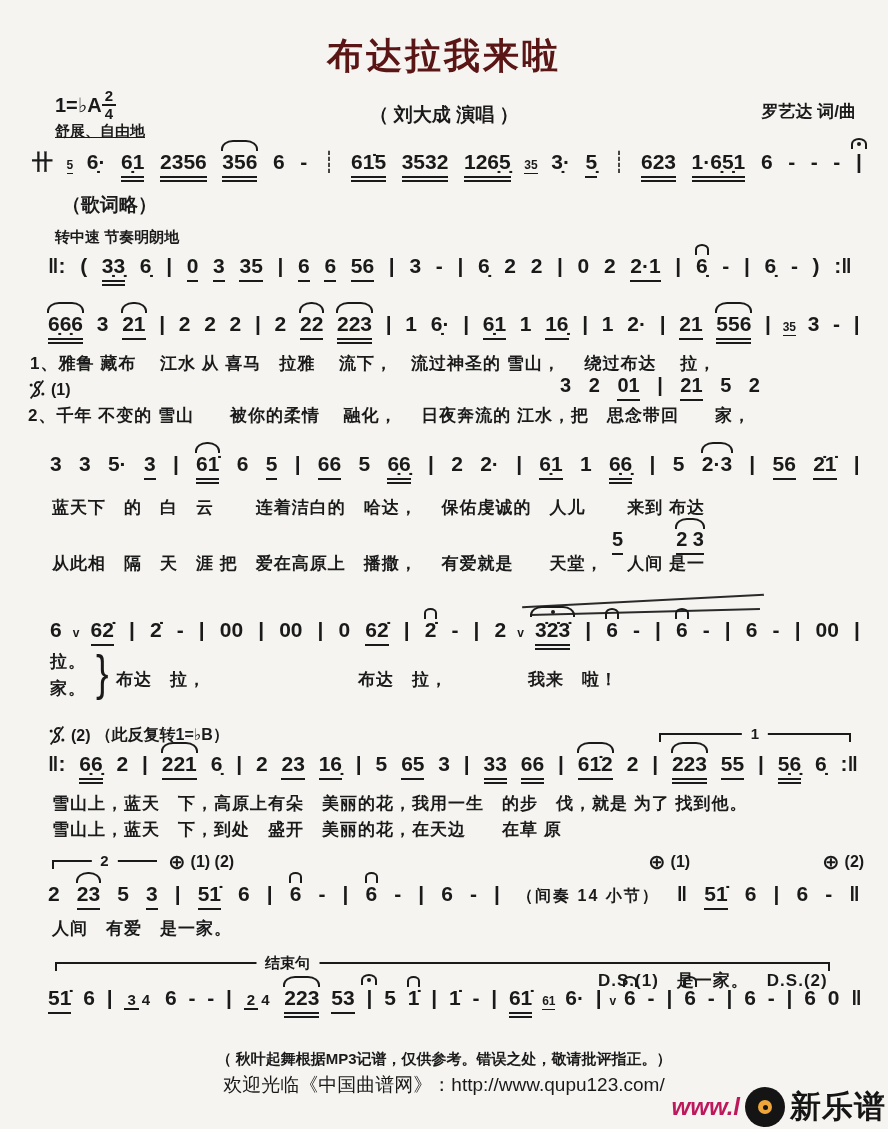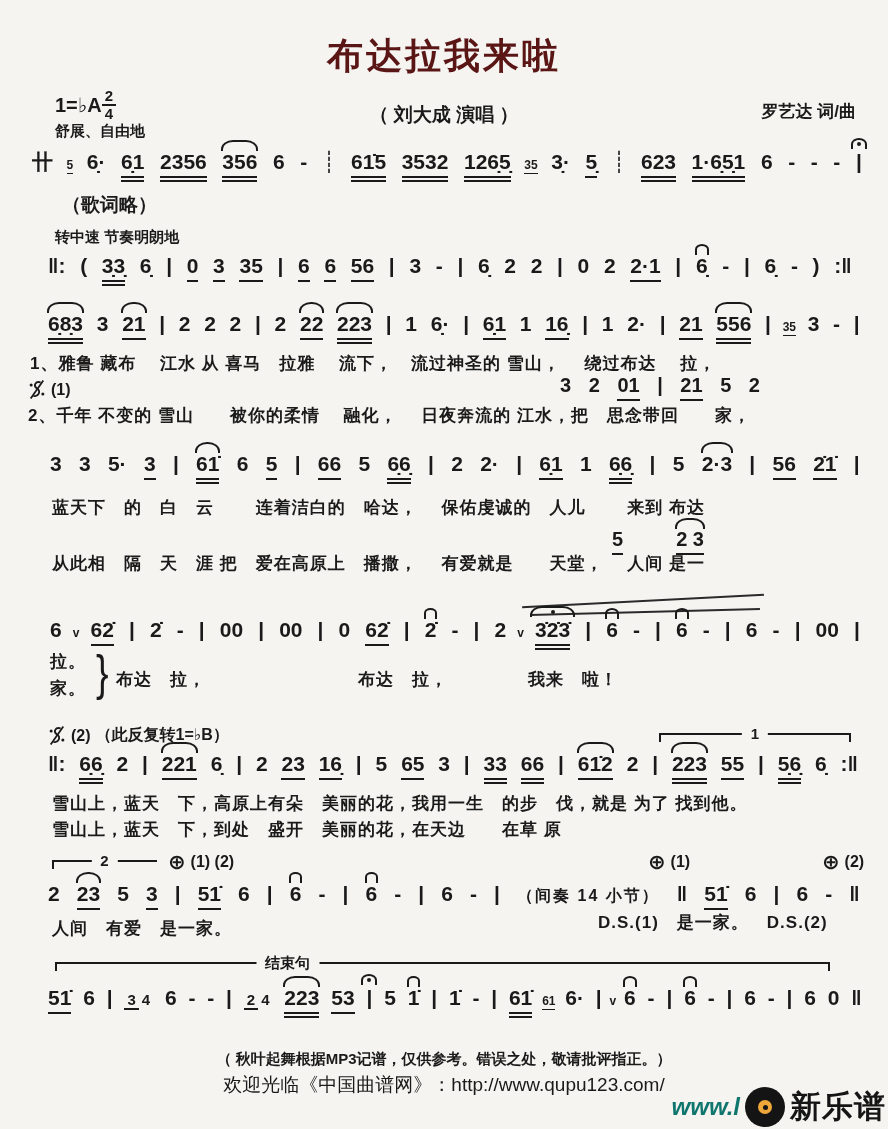--- a/index.html
+++ b/index.html
@@ -12,21 +12,21 @@
   .title{position:absolute;top:32px;left:0;right:0;text-align:center;
     font-size:36px;font-weight:bold;letter-spacing:3px;color:#5a1515;}
   .subtitle{position:absolute;top:102px;left:0;right:0;text-align:center;
     font-size:19px;font-weight:bold;}
   .credit{position:absolute;top:100px;right:32px;font-size:17px;font-weight:bold;}
   .keysig{position:absolute;top:88px;left:55px;font-size:20px;font-weight:bold;
     display:flex;align-items:center;gap:0;}
   .frac{display:inline-flex;flex-direction:column;align-items:center;line-height:1;}
   .frac i{font-style:normal;font-size:15px;line-height:1.05;padding:0 3px;}
   .frac i:first-child{border-bottom:2px solid #1a1a1a;}
-  .tempo1{position:absolute;top:122px;left:55px;font-size:15px;font-weight:bold;}
+  .tempo1{position:absolute;top:122px;left:55px;font-size:15px;font-weight:bold;text-decoration:underline;}
   .tempo2{position:absolute;top:228px;left:55px;font-size:15px;font-weight:bold;}
   .lyricnote{position:absolute;top:192px;left:62px;font-size:19px;font-weight:bold;}
 
   
   .music{position:absolute;display:flex;justify-content:space-between;align-items:baseline;
     font-weight:bold;font-size:21px;white-space:nowrap;}
   .music .n{position:relative;display:inline-block;line-height:1.15;}
   .u1{border-bottom:2px solid #1a1a1a;padding-bottom:2px;}
   .u2{border-bottom:6px double #1a1a1a;padding-bottom:2px;}
   .tie::before{content:"";position:absolute;left:-1px;right:-1px;top:-10px;height:9px;
@@ -57,21 +57,21 @@
   .bracket .lab.left{left:30%;}
   .markrow{position:absolute;display:flex;align-items:center;gap:5px;font-size:16px;font-weight:bold;}
   .codaglyph{font-size:21px;font-weight:bold;}
   .segno{display:inline-block;width:18px;height:23px;}
   .gliss{position:absolute;height:2px;background:#2a2a2a;}
 
   
   .fnote{position:absolute;top:1050px;left:0;right:0;text-align:center;font-size:15px;font-weight:bold;}
   .fsite{position:absolute;top:1072px;left:0;right:0;text-align:center;font-size:19px;font-weight:normal;}
   .watermark{position:absolute;top:1086px;right:2px;display:flex;align-items:center;gap:5px;}
-  .wmtext{font-size:24px;font-weight:bold;font-style:italic;color:#0f766e;}
+  .wmtext{font-size:24px;font-weight:bold;font-style:italic;color:#be185d;}
   .record{position:relative;width:40px;height:40px;border-radius:50%;background:#141414;}
   .record::before{content:"";position:absolute;left:50%;top:50%;width:14px;height:14px;margin:-7px 0 0 -7px;
     border-radius:50%;background:#eea63a;}
   .record::after{content:"";position:absolute;left:50%;top:50%;width:5px;height:5px;margin:-2.5px 0 0 -2.5px;
     border-radius:50%;background:#141414;}
   .logotext{font-size:31px;font-weight:bold;color:#151515;letter-spacing:1px;}
 </style>
 </head>
 <body>
 
@@ -145,21 +145,21 @@
       <span class="n tie">6̣</span>
       <span class="n">-</span>
       <span class="n bar">|</span>
       <span class="n">6̣</span>
       <span class="n">-</span>
       <span class="n bar">)</span>
       <span class="n bar">:‖</span>
     </div>
 
   <div class="music" style="top:312px;left:48px;right:28px;">
-      <span class="n u2 tie">6̣8̣3</span>
+      <span class="n u2 tie">6̣6̣6</span>
       <span class="n">3</span>
       <span class="n u1 tie">21</span>
       <span class="n bar">|</span>
       <span class="n">2</span>
       <span class="n">2</span>
       <span class="n">2</span>
       <span class="n bar">|</span>
       <span class="n">2</span>
       <span class="n u1 tie">22</span>
       <span class="n u2 tie">223</span>
@@ -365,21 +365,21 @@
       <span class="n ntext">（间奏 14 小节）</span>
       <span class="n bar">‖</span>
       <span class="n u1">51̇</span>
       <span class="n">6</span>
       <span class="n bar">|</span>
       <span class="n">6</span>
       <span class="n">-</span>
       <span class="n bar">‖</span>
     </div>
   <div class="lyr" style="top:917px;left:52px;">人间　有爱　是一家。</div>
-  <div class="lyr" style="top:911px;left:598px;">D.S.(1)　是一家。　D.S.(2)</div>
+  <div class="lyr" style="top:969px;left:598px;">D.S.(1)　是一家。　D.S.(2)</div>
 
   <div class="bracket tl tr" style="top:962px;left:55px;width:775px;">
     <span class="lab left">结束句</span>
   </div>
   <div class="music" style="top:986px;left:48px;right:26px;">
       <span class="n u1">51̇</span>
       <span class="n">6</span>
       <span class="n bar">|</span>
       <span class="n frac"><i>3</i><i>4</i></span>
       <span class="n">6</span>

